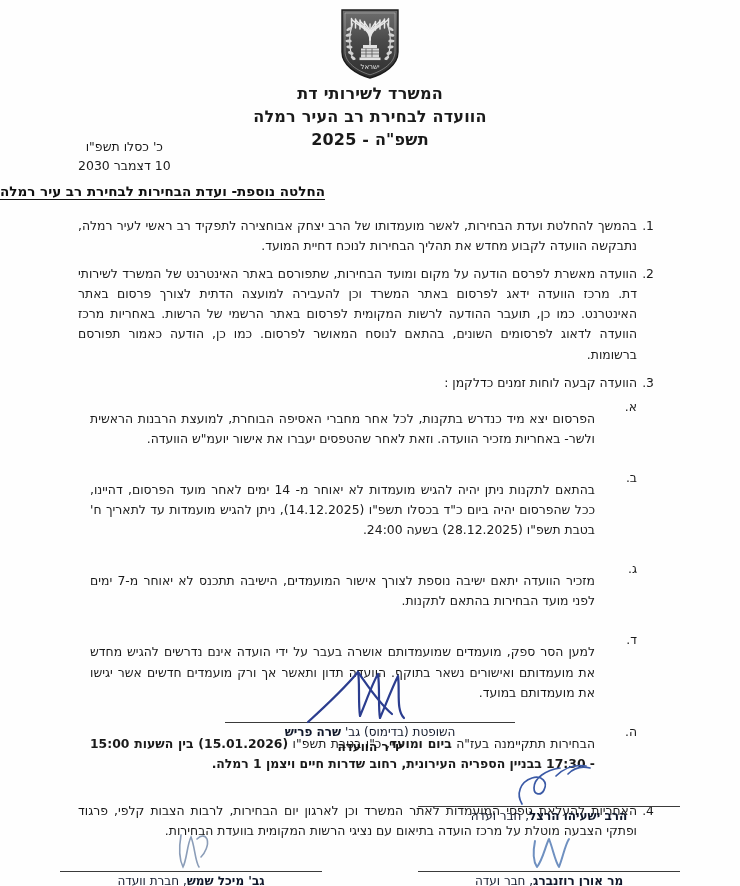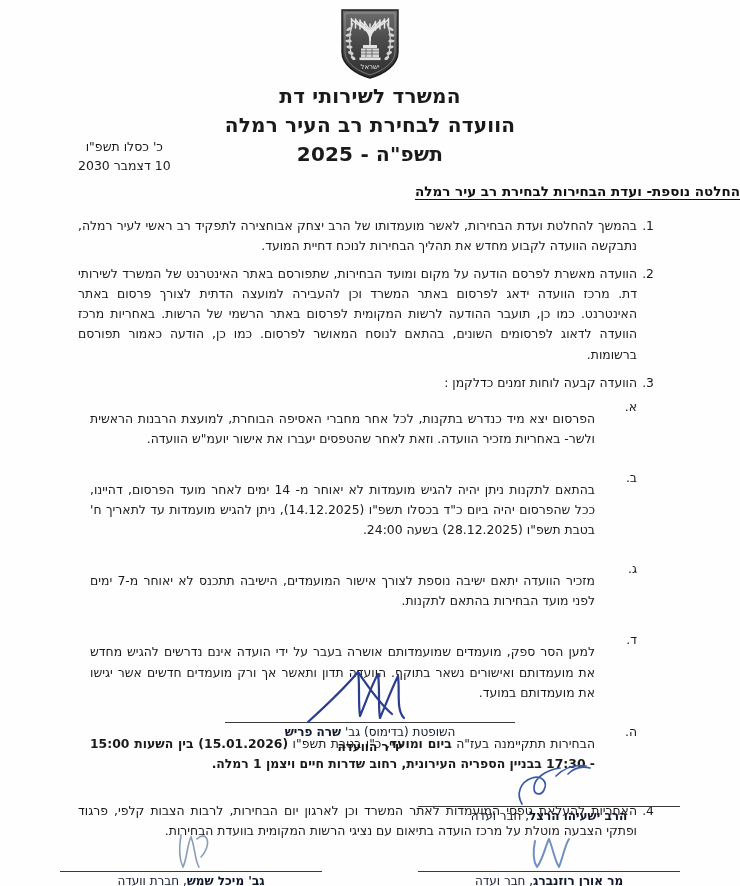--- a/index.html
+++ b/index.html
@@ -44,21 +44,21 @@
   
   .header-text {
     position: absolute;
     top: 82px;
     left: 0;
     right: 0;
     text-align: center;
     line-height: 1.45;
   }
   .header-text div {
-    font-size: 20px;
+    font-size: 16px;
     font-weight: 700;
     letter-spacing: 0.2px;
     color: #1a1a1a;
   }
 
   
   .date-block {
     position: absolute;
     top: 138px;
     left: 78px;
@@ -68,21 +68,21 @@
     color: #1a1a1a;
     direction: rtl;
   }
 
   
   .doc-title {
     position: absolute;
     top: 183px;
     left: 0;
     right: 0;
-    text-align: right;
+    text-align: left;
     font-size: 13.5px;
     font-weight: 700;
     text-decoration: underline;
     text-underline-offset: 3px;
     color: #111;
   }
 
   
   .body-area {
     position: absolute;

